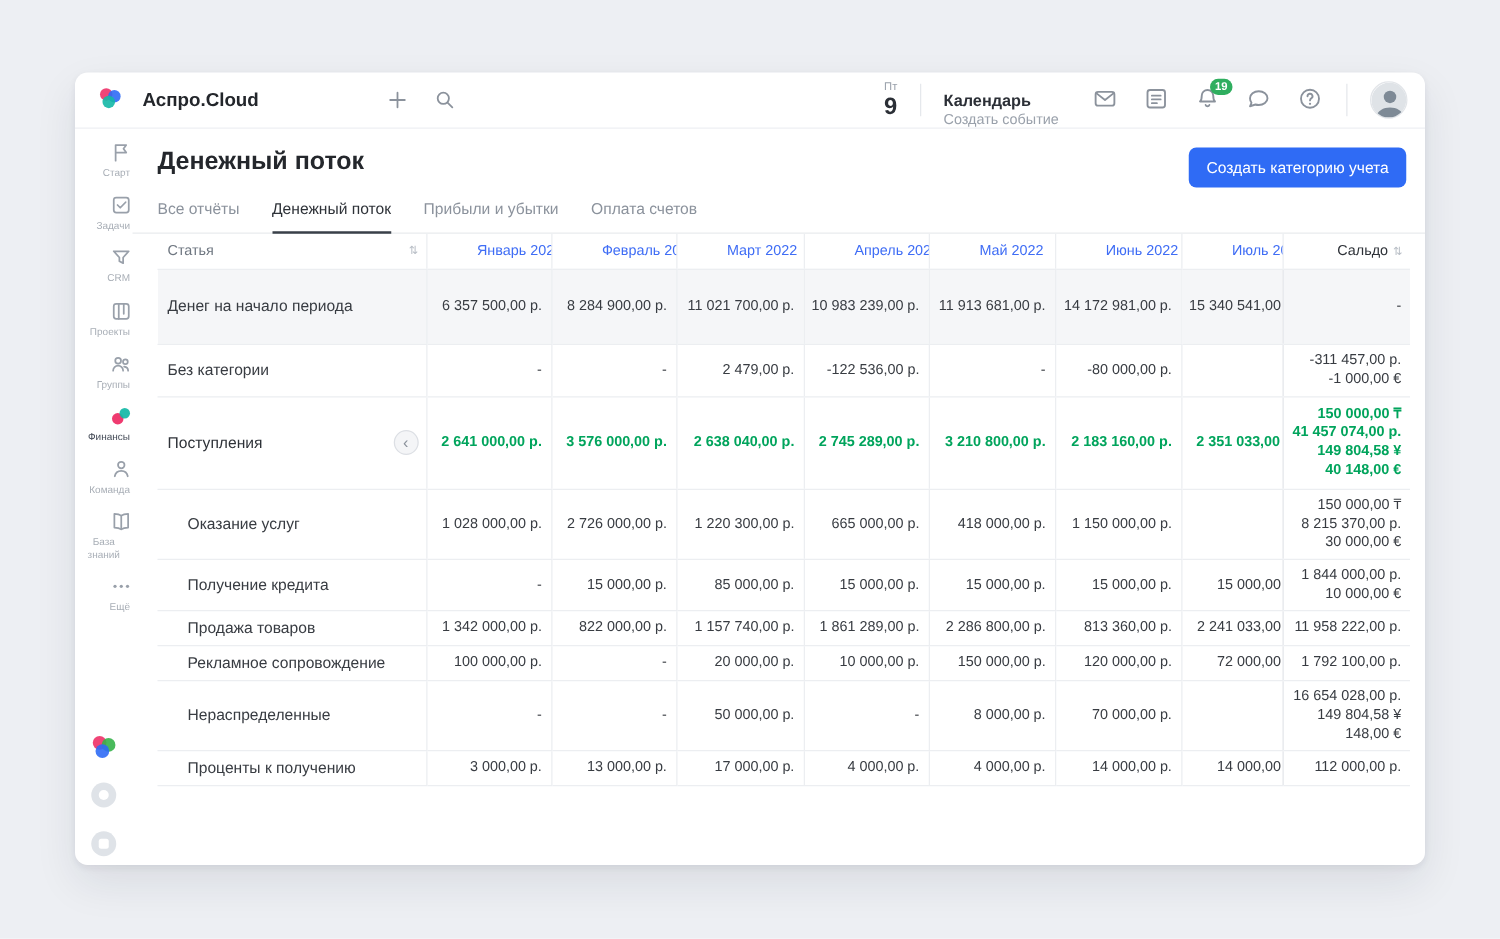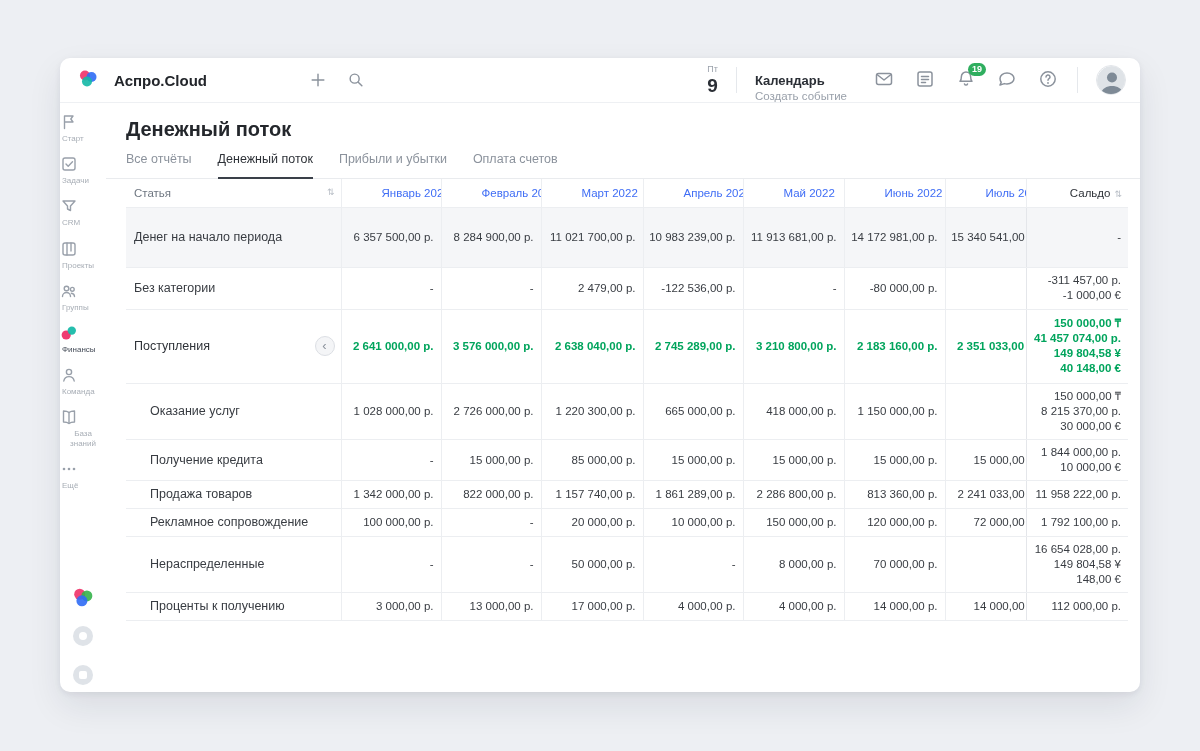--- a/index.html
+++ b/index.html
@@ -32,21 +32,21 @@
   .top-ic { position:relative; background:none; border:none; cursor:pointer; width:22px; height:22px;
     display:flex; align-items:center; justify-content:center; }
   .badge { position:absolute; top:-6px; right:-9px; background:#2fae5f; color:#fff; font-size:9px;
     font-weight:700; border-radius:8px; padding:2px 4px; line-height:1; }
   .avatar { width:30px; height:30px; border-radius:50%; overflow:hidden; flex:0 0 30px; cursor:pointer;
     border:1px solid #e2e5e9; }
 
   
   .app-body { flex:1; display:flex; min-height:0; }
   .sidebar { flex:0 0 46px; display:flex; flex-direction:column; align-items:center; padding-top:10px; }
-  .sb-item { display:flex; flex-direction:column; align-items:flex-start; gap:3px; margin-bottom:12px;
+  .sb-item { display:flex; flex-direction:column; align-items:flex-end; gap:3px; margin-bottom:12px;
     cursor:pointer; width:100%; }
   .sb-ic { height:18px; display:flex; align-items:center; justify-content:center; }
   .sb-label { font-size:8px; color:#a8aeb6; text-align:center; line-height:1.15; padding:0 2px; }
   .sb-item.active .sb-label { color:#454c58; }
   .sb-bottom { margin-top:auto; display:flex; flex-direction:column; align-items:center; gap:17px; padding-bottom:6px; }
   .sb-logo { width:22px; height:22px; cursor:pointer; }
 
   .main { flex:1; min-width:0; display:flex; flex-direction:column; }
   .page-head { display:flex; justify-content:space-between; align-items:flex-start; padding:14px 15px 0 20px; }
   .page-title { font-size:20px; font-weight:700; color:#24272c; line-height:25px; }
@@ -271,20 +271,21 @@
           <div class="sb-logo"><svg width="22" height="22" viewBox="0 0 22 22">
               <circle cx="11" cy="11" r="10" fill="#dfe3e8"></circle>
               <rect x="7" y="7" width="8" height="8" rx="2" fill="#fff"></rect>
             </svg></div>
         </div>
     </nav>
 
     <main class="main">
       <div class="page-head">
         <h1 class="page-title">Денежный поток</h1>
+        <button class="primary-btn">Создать категорию учета</button>
       </div>
       <div class="tabs" id="tabs">
           <div class="tab">Все отчёты</div>
           <div class="tab active">Денежный поток</div>
           <div class="tab">Прибыли и убытки</div>
           <div class="tab">Оплата счетов</div>
         </div>
       <div class="table-area">
         <table>
           <colgroup>

